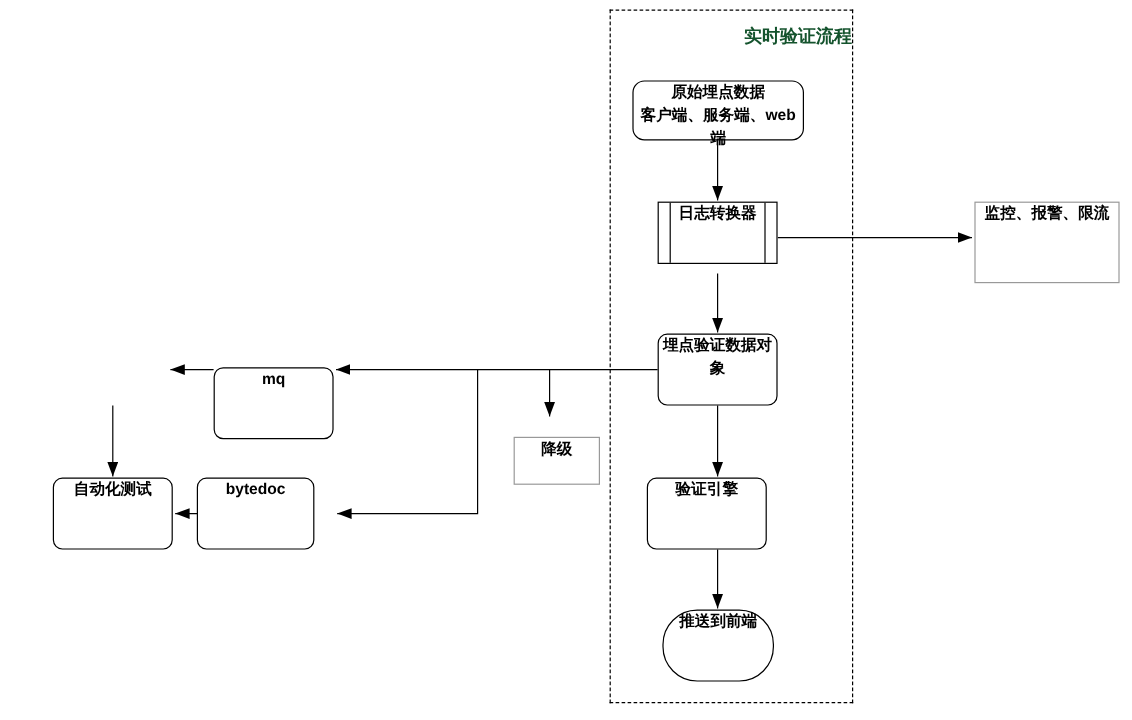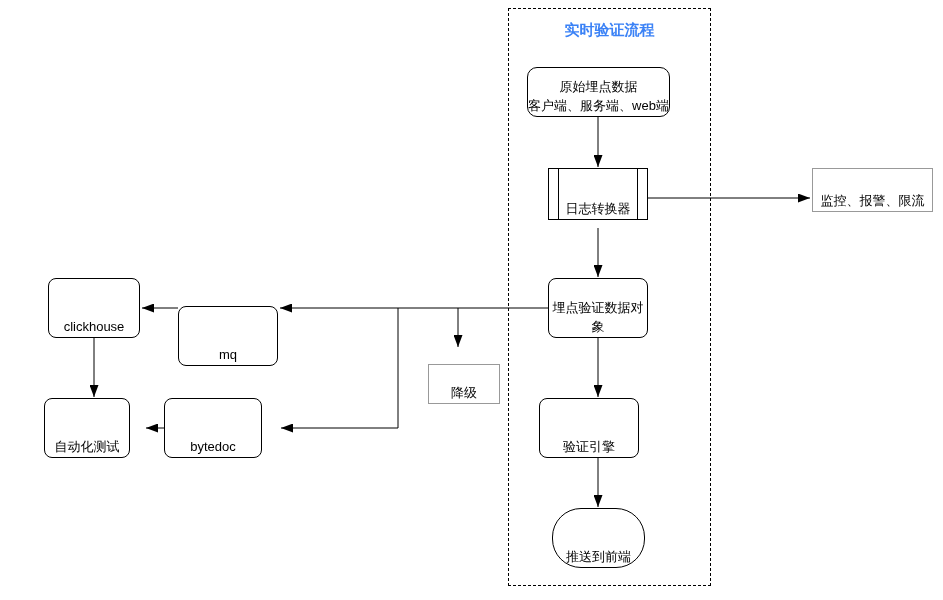--- a/index.html
+++ b/index.html
@@ -28,66 +28,67 @@
     position: absolute;
     border: 1px dashed #000000;
     background: transparent;
     z-index: 1;
   }
   .container-title {
     position: absolute;
     top: 12px;
     left: 0;
     width: 100%;
-    text-align: center;
+    text-align: right;
     font-size: 15px;
     font-weight: bold;
-    color: #3b82f6;
+    color: #14532d;
   }
   .container-realtime { left: 508px; top: 8px;   width: 201px; height: 576px; }
   .container-auto     { left: 8px;   top: 208px; width: 349px; height: 258px; }
 
   .node {
     position: absolute;
     display: flex;
-    align-items: flex-end;
+    align-items: flex-start;
     justify-content: center;
     text-align: center;
     border: 1px solid #000000;
     border-radius: 8px;
     background: #ffffff;
     font-size: 13px;
     color: #000000;
     line-height: 1.45;
     z-index: 3;
     box-sizing: border-box;
+    font-weight: bold;
   }
   .node.square { border-radius: 0; }
   .node.muted  { border-color: #999999; border-radius: 0; }
 
   .node-raw-data          { left: 527px; top: 67px;  width: 143px; height: 50px; border-radius: 10px; }
   .node-log-converter     { left: 548px; top: 168px; width: 100px; height: 52px; }
   .node-log-converter::before,
   .node-log-converter::after {
     content: "";
     position: absolute;
     top: 0;
     bottom: 0;
     width: 0;
     border-left: 1px solid #000000;
   }
   .node-log-converter::before { left: 9px; }
   .node-log-converter::after  { right: 9px; }
-  .node-monitor           { left: 812px; top: 168px; width: 121px; height: 44px; }
+  .node-monitor           { left: 812px; top: 168px; width: 121px; height: 68px; }
   .node-validation-object { left: 548px; top: 278px; width: 100px; height: 60px; }
   .node-validation-engine { left: 539px; top: 398px; width: 100px; height: 60px; }
   .node-push-frontend     { left: 552px; top: 508px; width: 93px;  height: 60px; border-radius: 29px; }
   .node-clickhouse        { left: 48px;  top: 278px; width: 92px;  height: 60px; }
   .node-mq                { left: 178px; top: 278px; width: 100px; height: 60px; margin-top: 28px; }
-  .node-auto-test         { left: 44px;  top: 398px; width: 86px; height: 60px; }
+  .node-auto-test         { left: 44px;  top: 398px; width: 100px; height: 60px; }
   .node-bytedoc           { left: 164px; top: 398px; width: 98px;  height: 60px; }
   .node-downgrade         { left: 428px; top: 364px; width: 72px;  height: 40px; }
 </style>
 </head>
 <body>
 
 <div class="canvas">
 
   <div class="container container-realtime">
     <div class="container-title">实时验证流程</div>
@@ -134,23 +135,20 @@
   </div>
 
   <div class="node node-validation-engine">
     <span>验证引擎</span>
   </div>
 
   <div class="node node-push-frontend">
     <span>推送到前端</span>
   </div>
 
-  <div class="node node-clickhouse">
-    <span>clickhouse</span>
-  </div>
 
   <div class="node node-mq">
     <span>mq</span>
   </div>
 
   <div class="node node-auto-test">
     <span>自动化测试</span>
   </div>
 
   <div class="node node-bytedoc">

